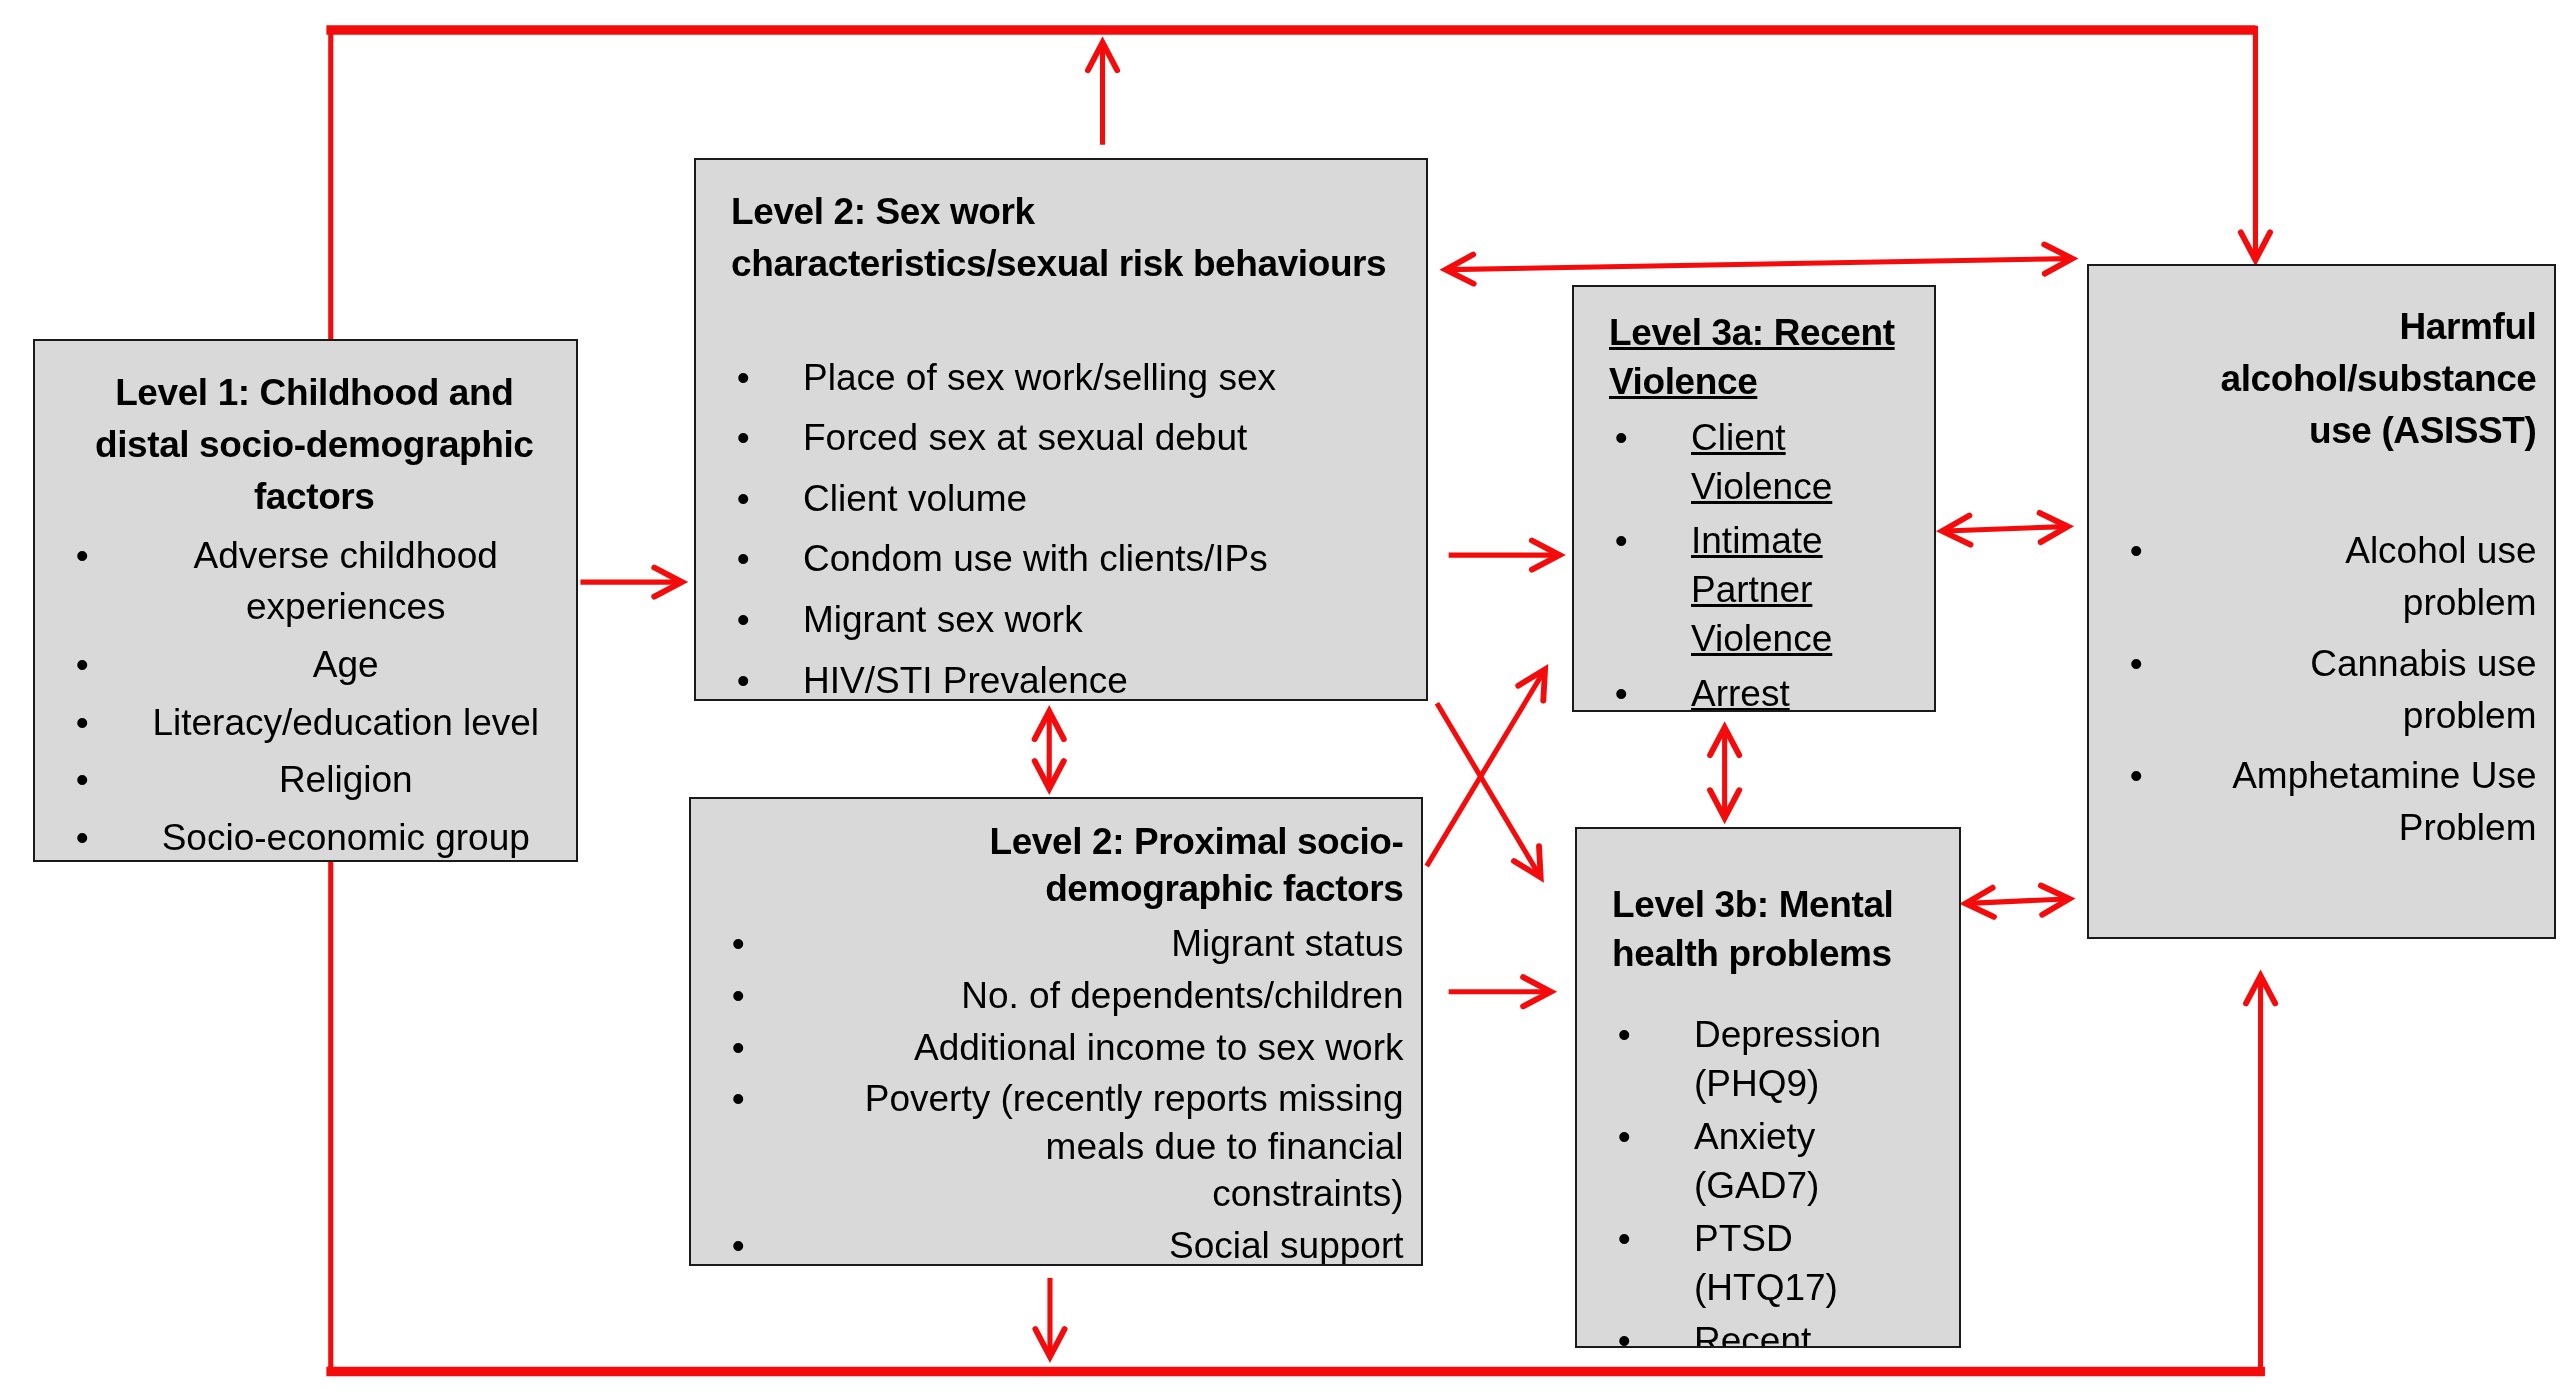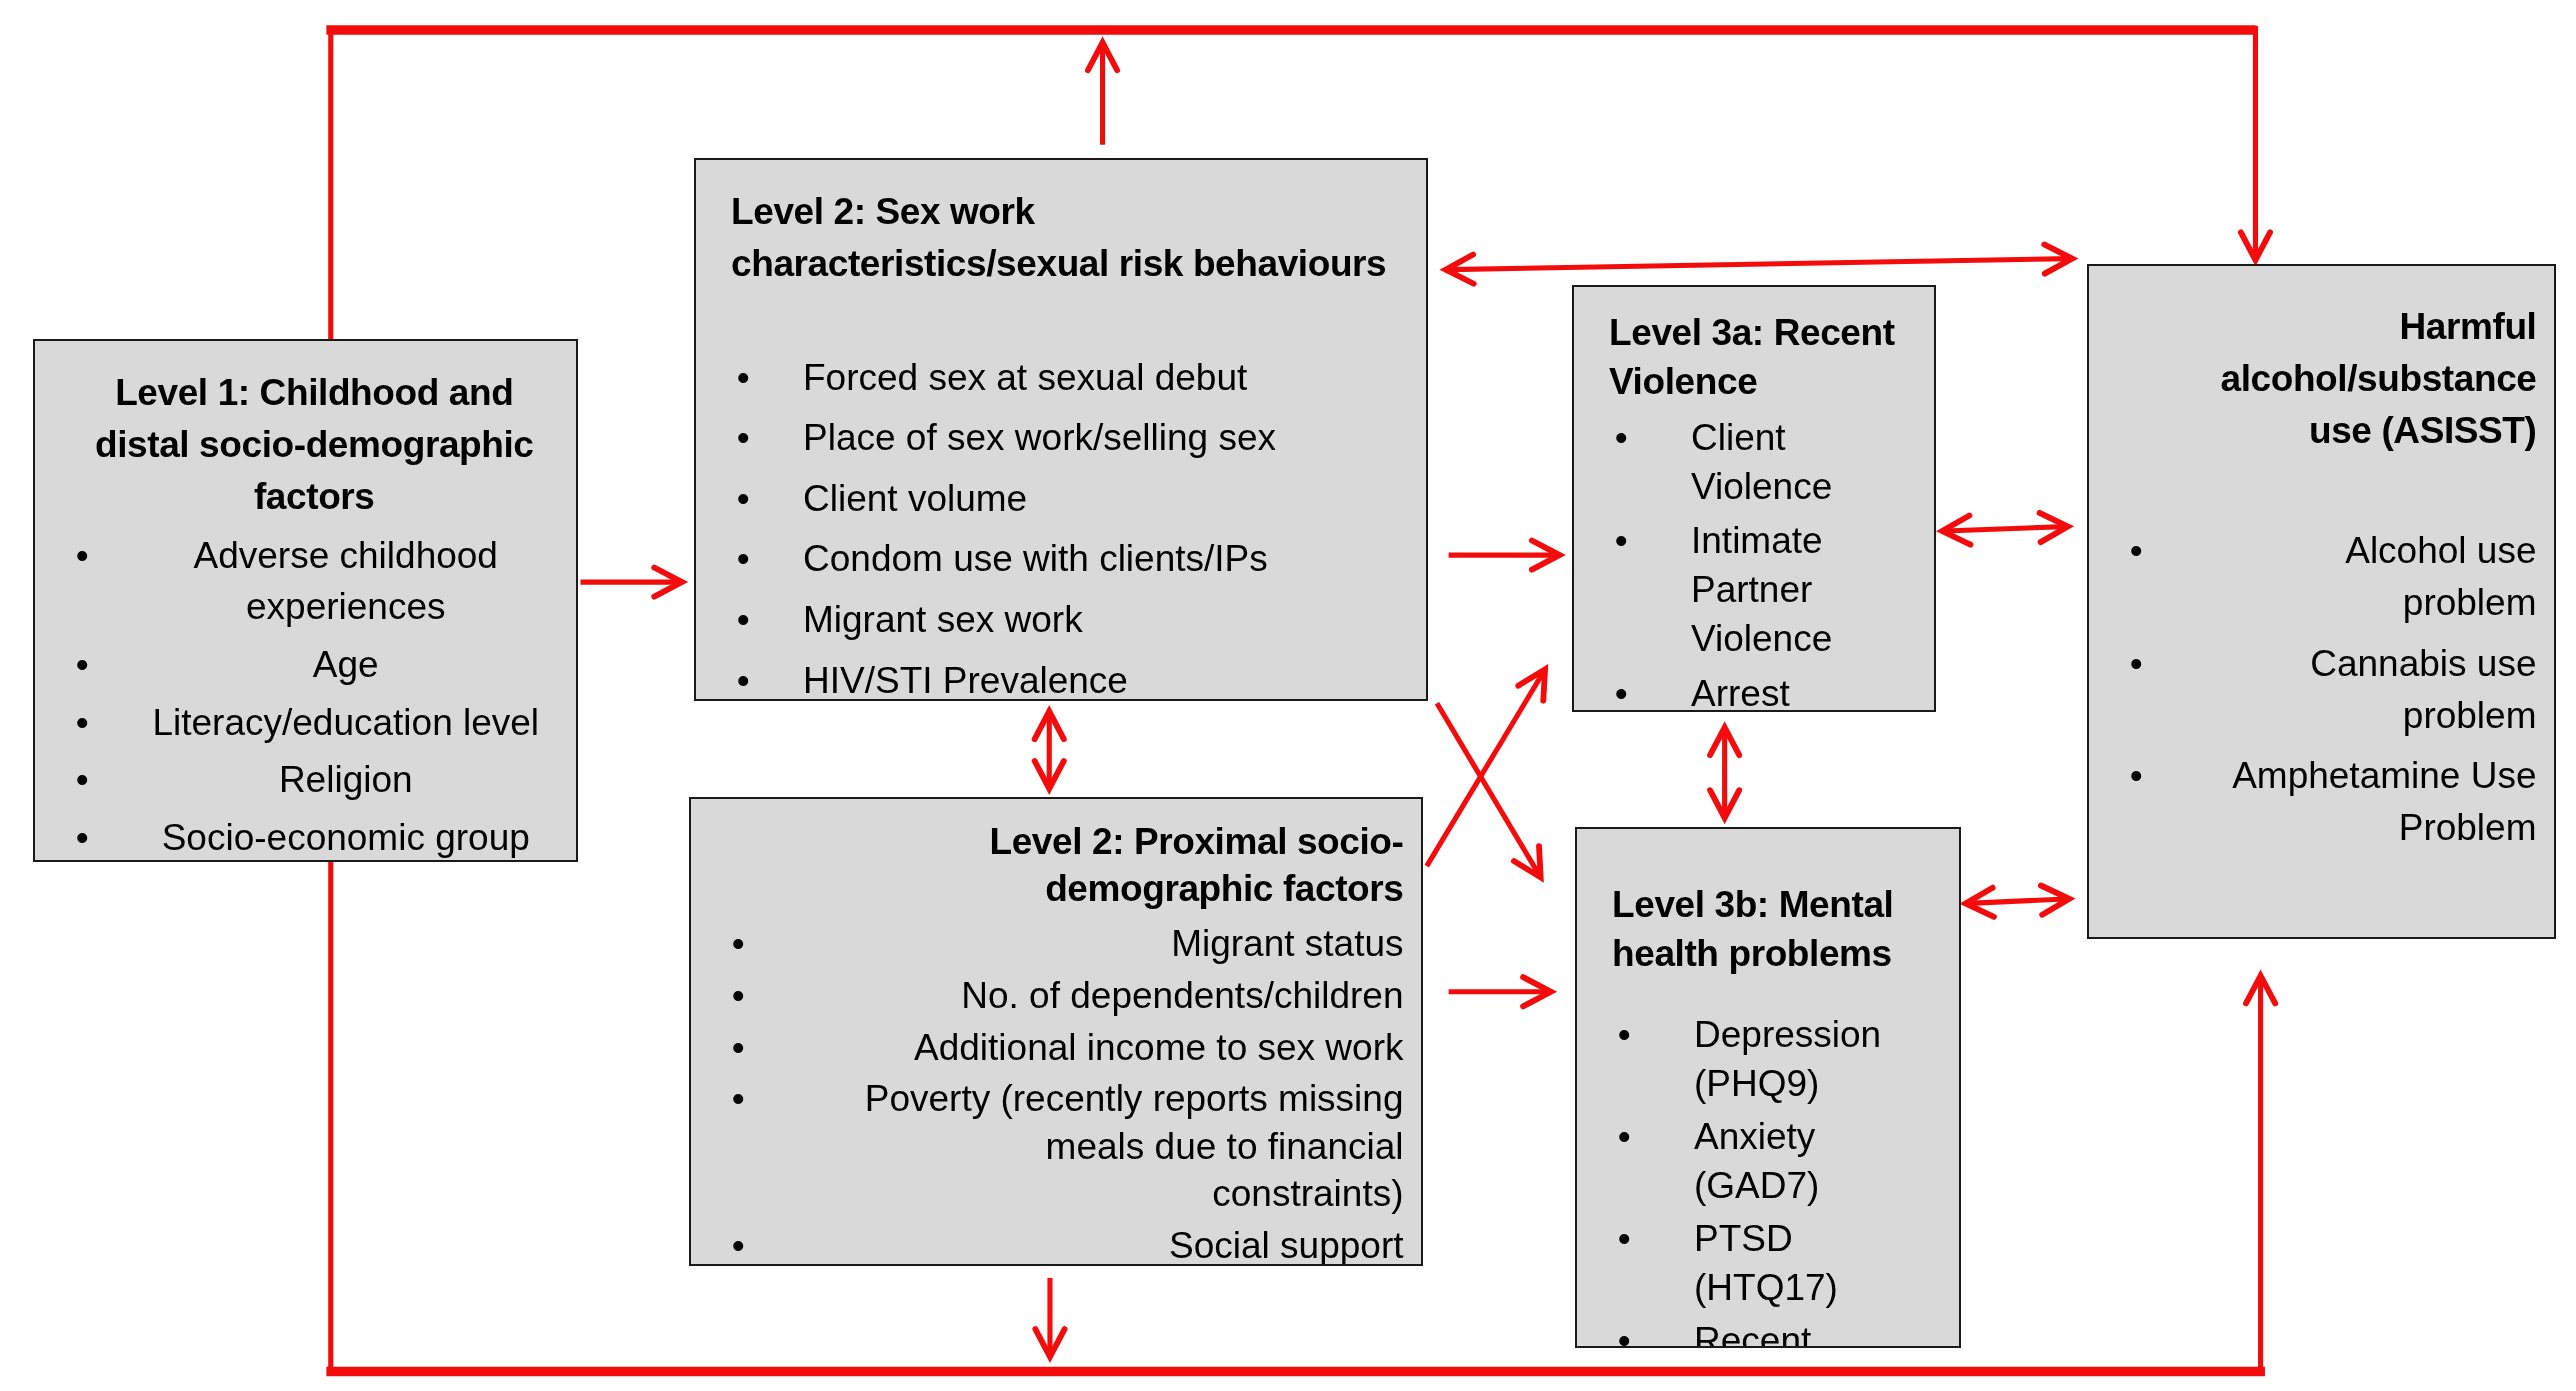--- a/index.html
+++ b/index.html
@@ -63,21 +63,21 @@
   
   #box-level1   { left: 33px;   top: 339px;  width: 545px;  height: 523px; --indent: 63px;  padding-top: 26px; text-align: center; }
   #box-level2a  { left: 694px;  top: 158px;  width: 734px; height: 543px; --indent: 72px;  padding-top: 26px; }
   #box-level2b  { left: 689px;  top: 797px; width: 734px; height: 469px; --indent: 72px;  padding-top: 19px; }
   #box-level3a  { left: 1572px; top: 285px;  width: 364px;  height: 427px; --indent: 82px; padding-top: 22px; }
   #box-level3b  { left: 1575px; top: 827px; width: 386px;  height: 521px; --indent: 82px; padding-top: 20.4px; }
   #box-outcome  { left: 2087px; top: 264px;  width: 469px;  height: 675px; --indent: 93px; padding-top: 35px; text-align: right; }
 
   #box-level2b .box-title, #box-level2b ul { line-height: 1.28; text-align: right; }
   #box-level2b { --ligap: 4.4px; }
-  #box-level3a .box-title, #box-level3a ul { line-height: 1.32; }
+  #box-level3a .box-title, #box-level3a ul { line-height: 1.32; text-decoration: underline; }
   #box-level3b .box-title, #box-level3b ul { line-height: 1.32; margin-top: 32px; }
   #box-level3b { --ligap: 4.4px; }
   #box-level2a ul { margin-top: 62px; --ligap: 8.8px; }
   #box-outcome ul { margin-top: 69px; --ligap: 8.8px; }
 </style>
 </head>
 <body>
 
 <div class="canvas">
 
@@ -131,22 +131,22 @@
         <li>Literacy/education level</li>
         <li>Religion</li>
         <li>Socio-economic group</li>
       </ul>
   </div>
 
   <div class="box" id="box-level2a">
     <div class="box-title">Level 2:  Sex work
 characteristics/sexual risk behaviours</div>
     <ul>
+        <li>Place of sex work/selling sex</li>
         <li>Forced sex at sexual debut</li>
-        <li>Place of sex work/selling sex</li>
         <li>Client volume</li>
         <li>Condom use with clients/IPs</li>
         <li>Migrant sex work</li>
         <li>HIV/STI Prevalence</li>
       </ul>
   </div>
 
   <div class="box" id="box-level2b">
     <div class="box-title">Level 2: Proximal socio-
 demographic factors</div>

